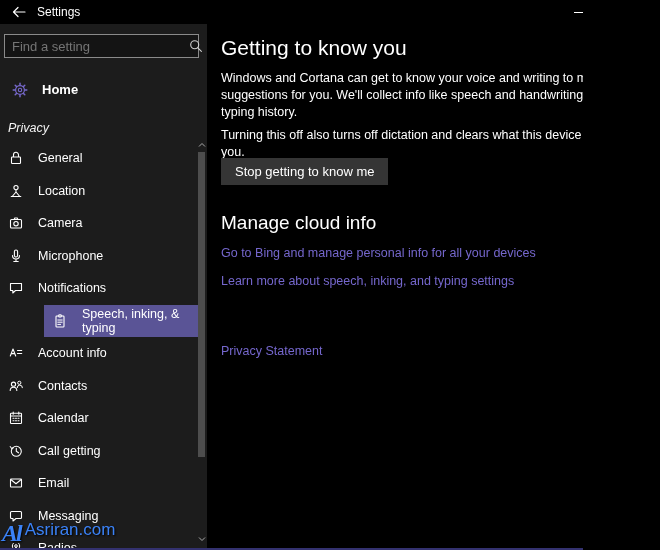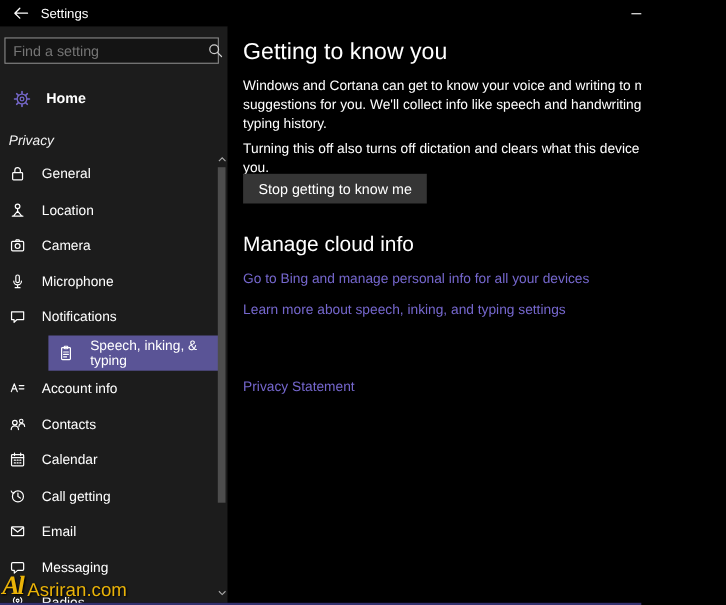--- a/index.html
+++ b/index.html
@@ -51,22 +51,22 @@
   .stop-btn {
     position:absolute; left:14px; top:134px; background:#353535; color:#fff; border:none;
     font-family:inherit; font-size:13px; padding:6px 14px; cursor:pointer;
   }
   .h2 { position:absolute; left:14px; top:188px; font-size:19px; font-weight:400; }
   .cloud-link { position:absolute; left:14px; font-size:12.5px; color:#7567cd; cursor:pointer; text-decoration:none; display:block; }
   .link-0 { top:222px; }
   .link-1 { top:250px; }
   .link-2 { top:277px;margin-top:43px; }
   
-  .watermark { position:absolute; left:2px; bottom:3px; display:flex; align-items:flex-end; z-index:5;
-    text-shadow:1px 1px 2px #000; color:#eab308; }
+  .watermark { position:absolute; left:2px; bottom:3px; display:flex; align-items:flex-start; z-index:5;
+    text-shadow:1px 1px 2px #000; color:#3b82f6; }
   .watermark .logo { font-family:"Liberation Serif","DejaVu Serif",serif; font-weight:bold; font-style:italic; font-size:24px; letter-spacing:-2px; }
   .watermark .site { font-size:17px; margin-left:4px; }
   .bottom-line { position:absolute; left:0; bottom:0; width:660px; height:2px; background:#33316f; }
   svg { display:block; }
 </style>
 </head>
 <body>
 
 <div id="window">
 

